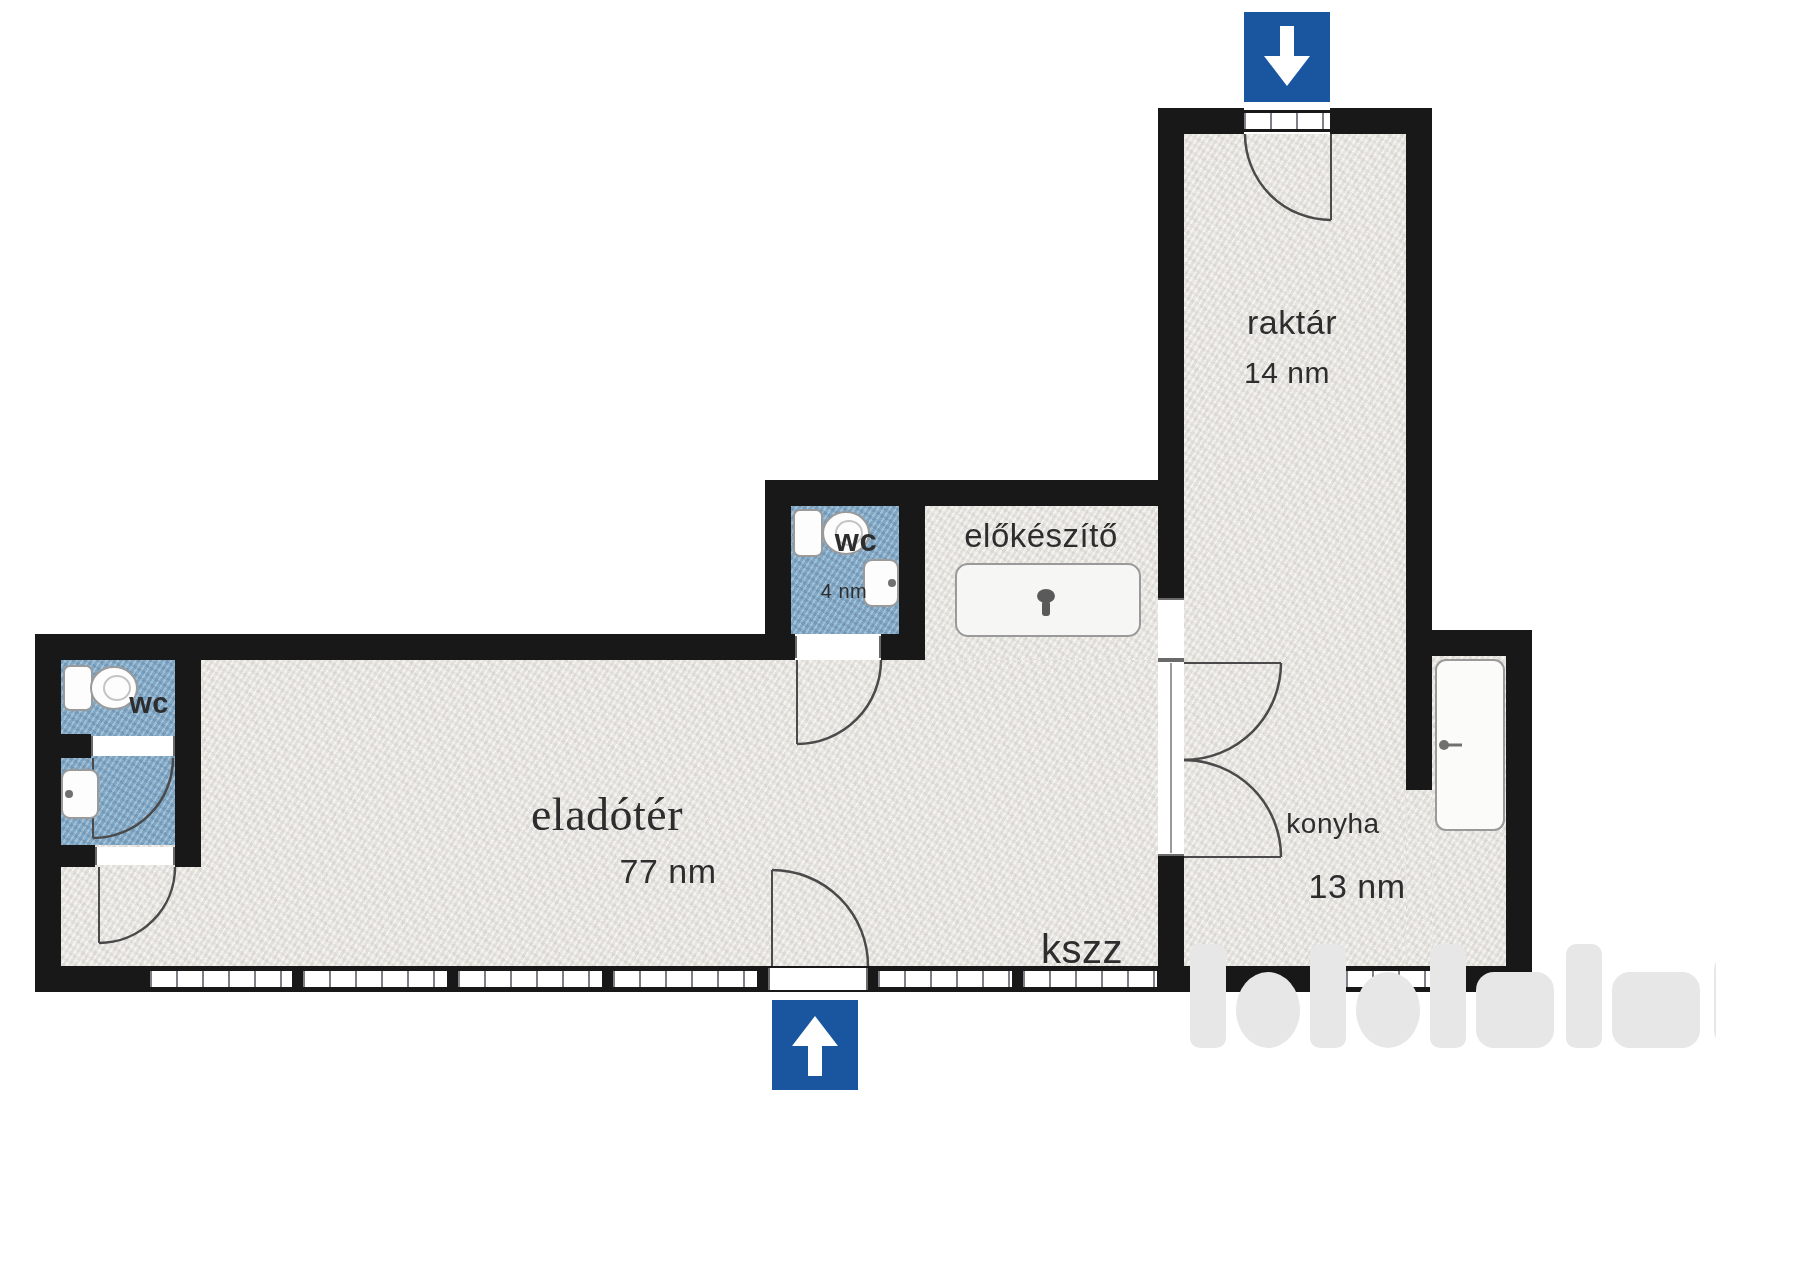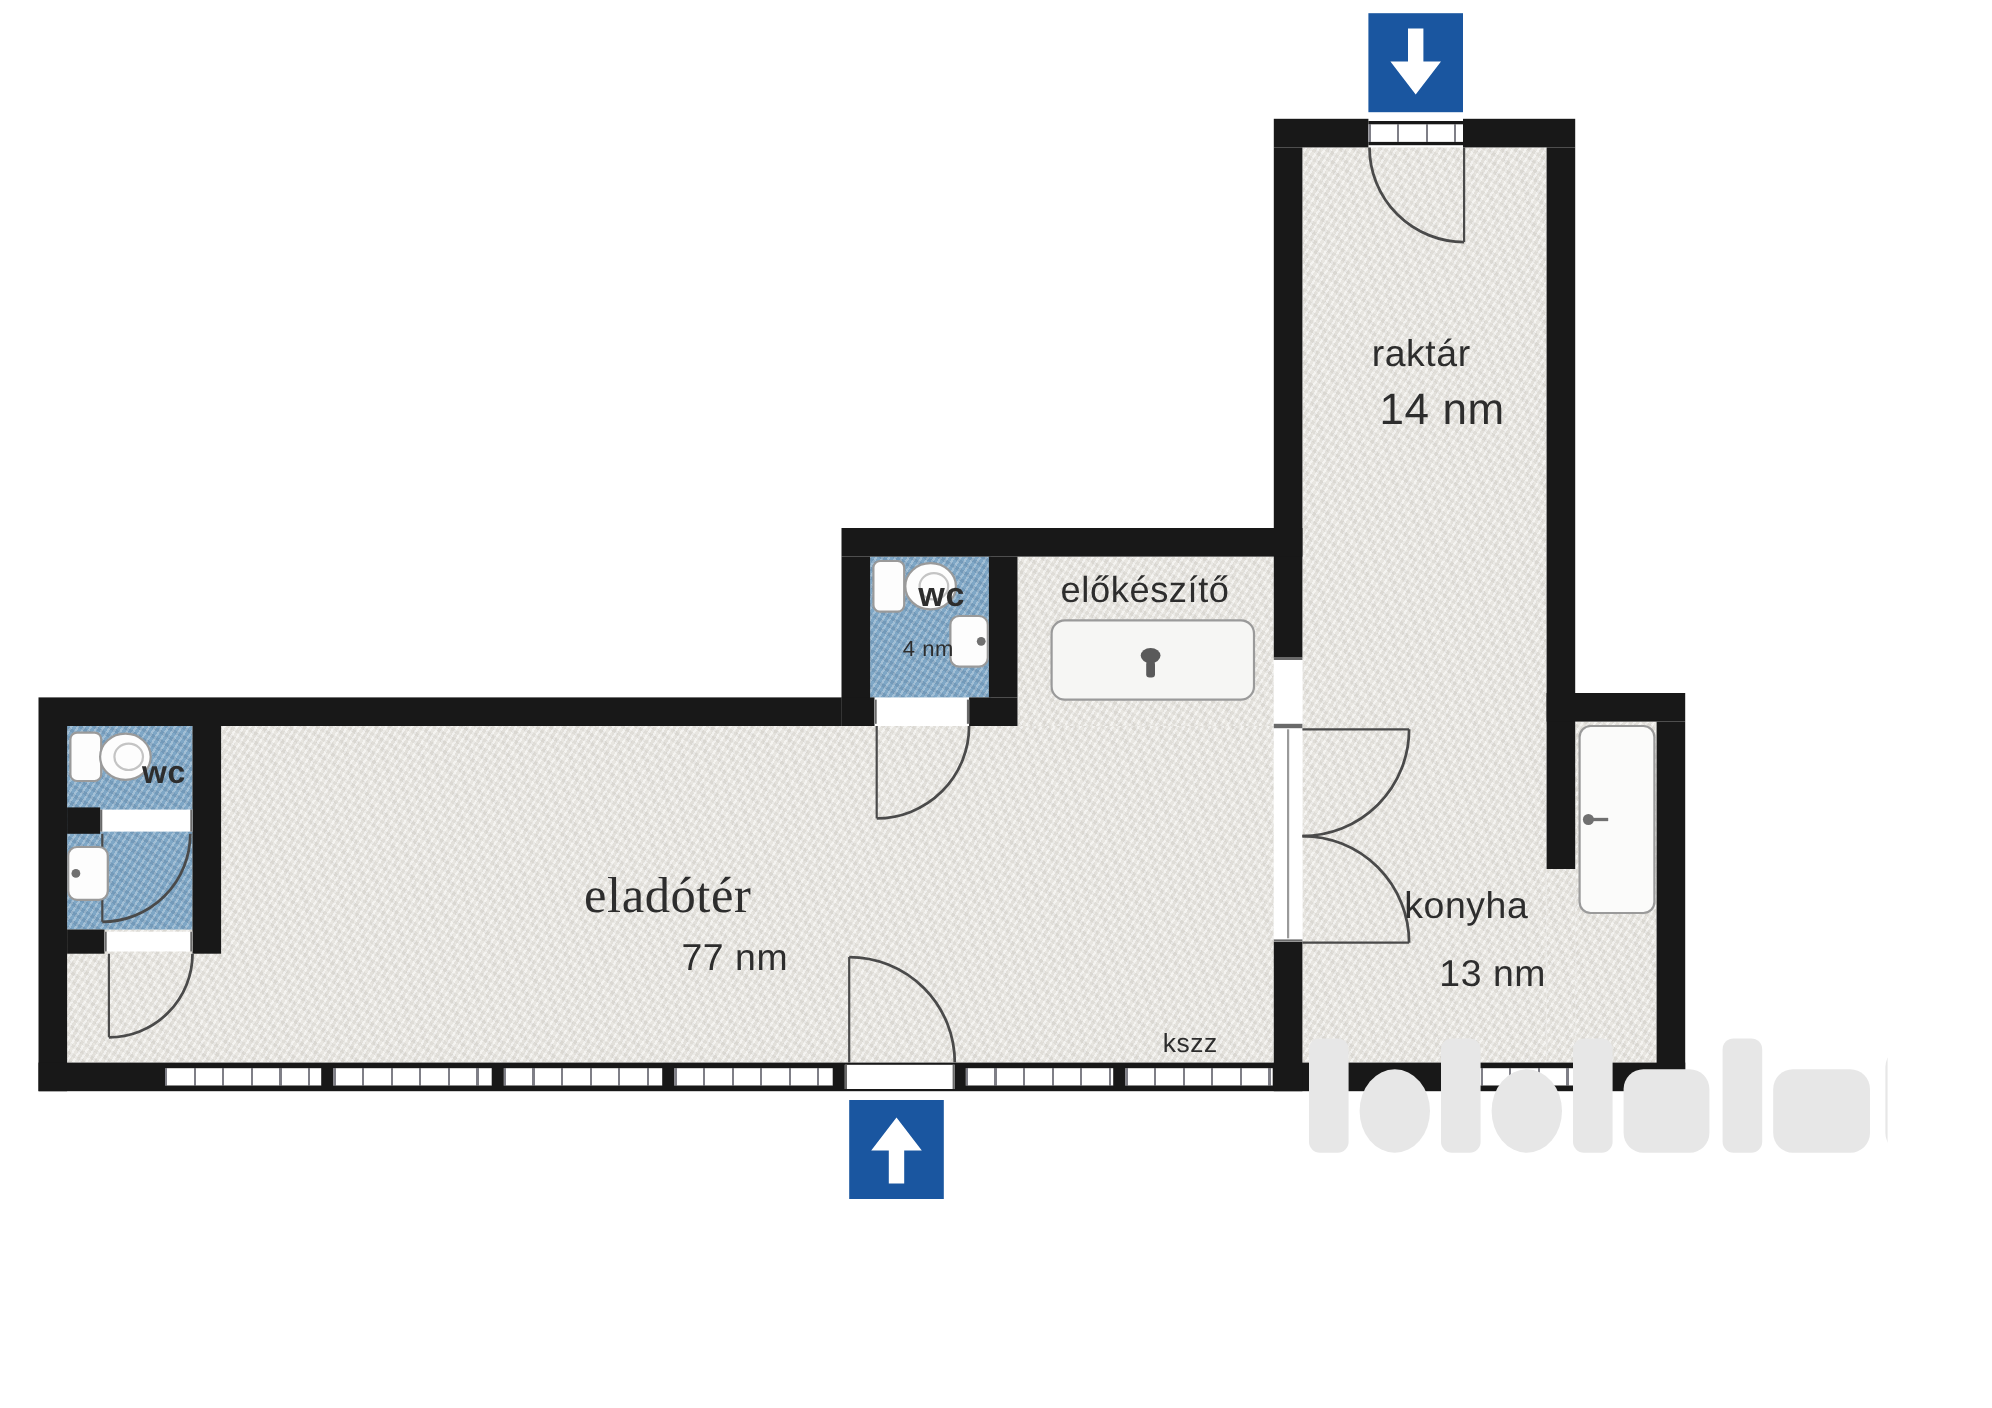--- a/index.html
+++ b/index.html
@@ -120,36 +120,36 @@
       <rect x="1042" y="601" width="8" height="15" rx="3" fill="#5a5a5a"></rect>
     </g>
     <g>
       <rect x="1436" y="660" width="68" height="170" rx="10" fill="#fbfbfa" stroke="#9a9a9a" stroke-width="2"></rect>
       <circle cx="1444" cy="745" r="5" fill="#707070"></circle>
       <line x1="1444" y1="745" x2="1462" y2="745" stroke="#707070" stroke-width="3"></line>
     </g>
   </svg>
 
   <div class="lbl" style="left:1292px;top:322px;font-size:34px;">raktár</div>
-  <div class="lbl" style="left:1287px;top:373px;font-size:40px;margin-left:24px;">14 nm</div>
+  <div class="lbl" style="left:1287px;top:373px;font-size:30px;">14 nm</div>
 
   <div class="lbl" style="left:1041px;top:536px;font-size:33px;">előkészítő</div>
 
   <div class="lbl" style="left:856px;top:541px;font-size:31px;font-weight:bold;">wc</div>
   <div class="lbl" style="left:844px;top:591px;font-size:20px;">4 nm</div>
 
   <div class="lbl" style="left:149px;top:703px;font-size:29px;font-weight:bold;">wc</div>
 
   <div class="lbl" style="left:607px;top:814px;font-size:46px;font-family:Liberation Serif, serif;">eladótér</div>
   <div class="lbl" style="left:668px;top:871px;font-size:34px;">77 nm</div>
 
-  <div class="lbl" style="left:1333px;top:824px;font-size:34px;">konyha</div>
+  <div class="lbl" style="left:1333px;top:824px;font-size:28px;">konyha</div>
   <div class="lbl" style="left:1357px;top:886px;font-size:34px;">13 nm</div>
 
-  <div class="lbl" style="left:1082px;top:949px;font-size:24px;">kszz</div>
+  <div class="lbl" style="left:1082px;top:949px;font-size:40px;">kszz</div>
 
   <div class="arrow-box" style="left:1244px;top:12px;width:86px;height:90px;">
     <svg width="86" height="90" viewBox="0 0 86 90">
       <path d="M36 14 H50 V44 H66 L43 74 L20 44 H36 Z" fill="#ffffff"></path>
     </svg>
   </div>
   <div class="arrow-box" style="left:772px;top:1000px;width:86px;height:90px;">
     <svg width="86" height="90" viewBox="0 0 86 90">
       <path d="M36 76 H50 V46 H66 L43 16 L20 46 H36 Z" fill="#ffffff"></path>
     </svg>

